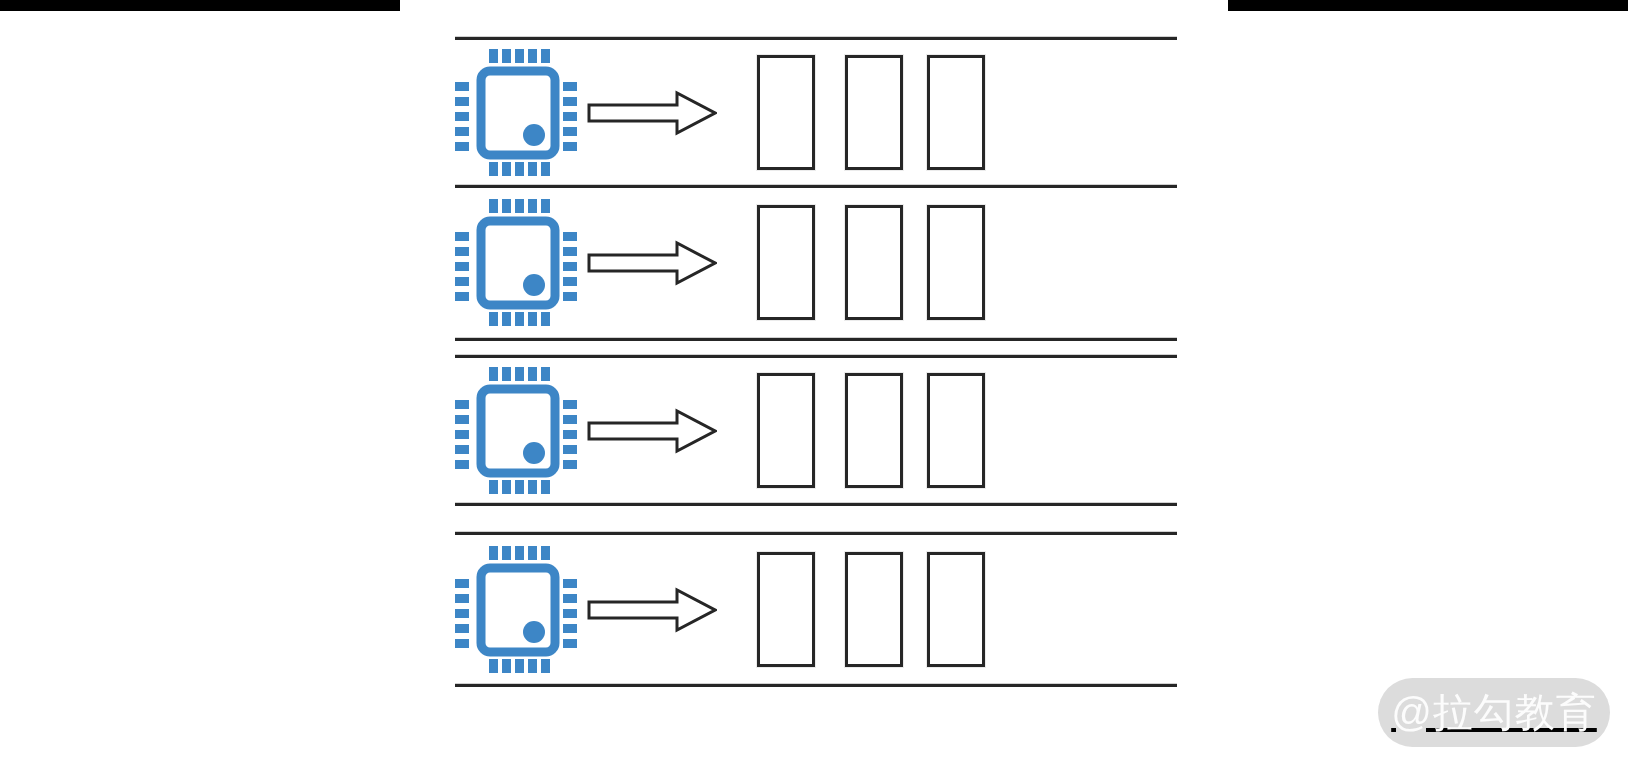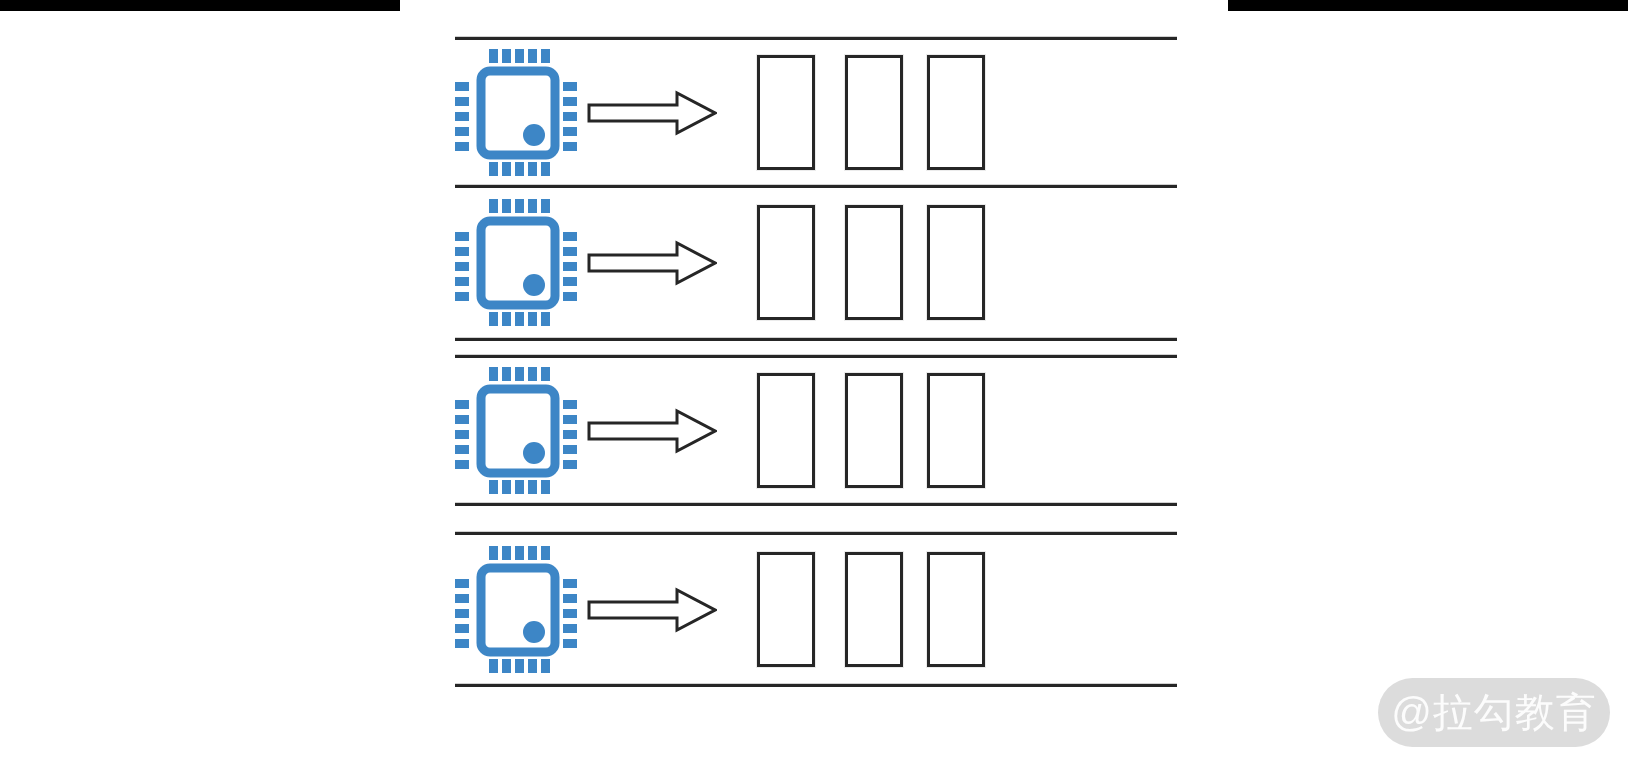--- a/index.html
+++ b/index.html
@@ -77,20 +77,21 @@
     position: absolute;
     left: 1378px;
     top: 678px;
     width: 232px;
     height: 69px;
     border-radius: 35px;
     background: var(--wm-bg, #DCDCDC);
     display: flex;
     align-items: center;
     justify-content: center;
+    text-decoration: underline;
   }
   #watermark span {
     color: var(--wm-text, #FCFCFC);
     font-size: 40px;
     letter-spacing: 1px;
     white-space: nowrap;
   }
 </style>
 </head>
 <body>

